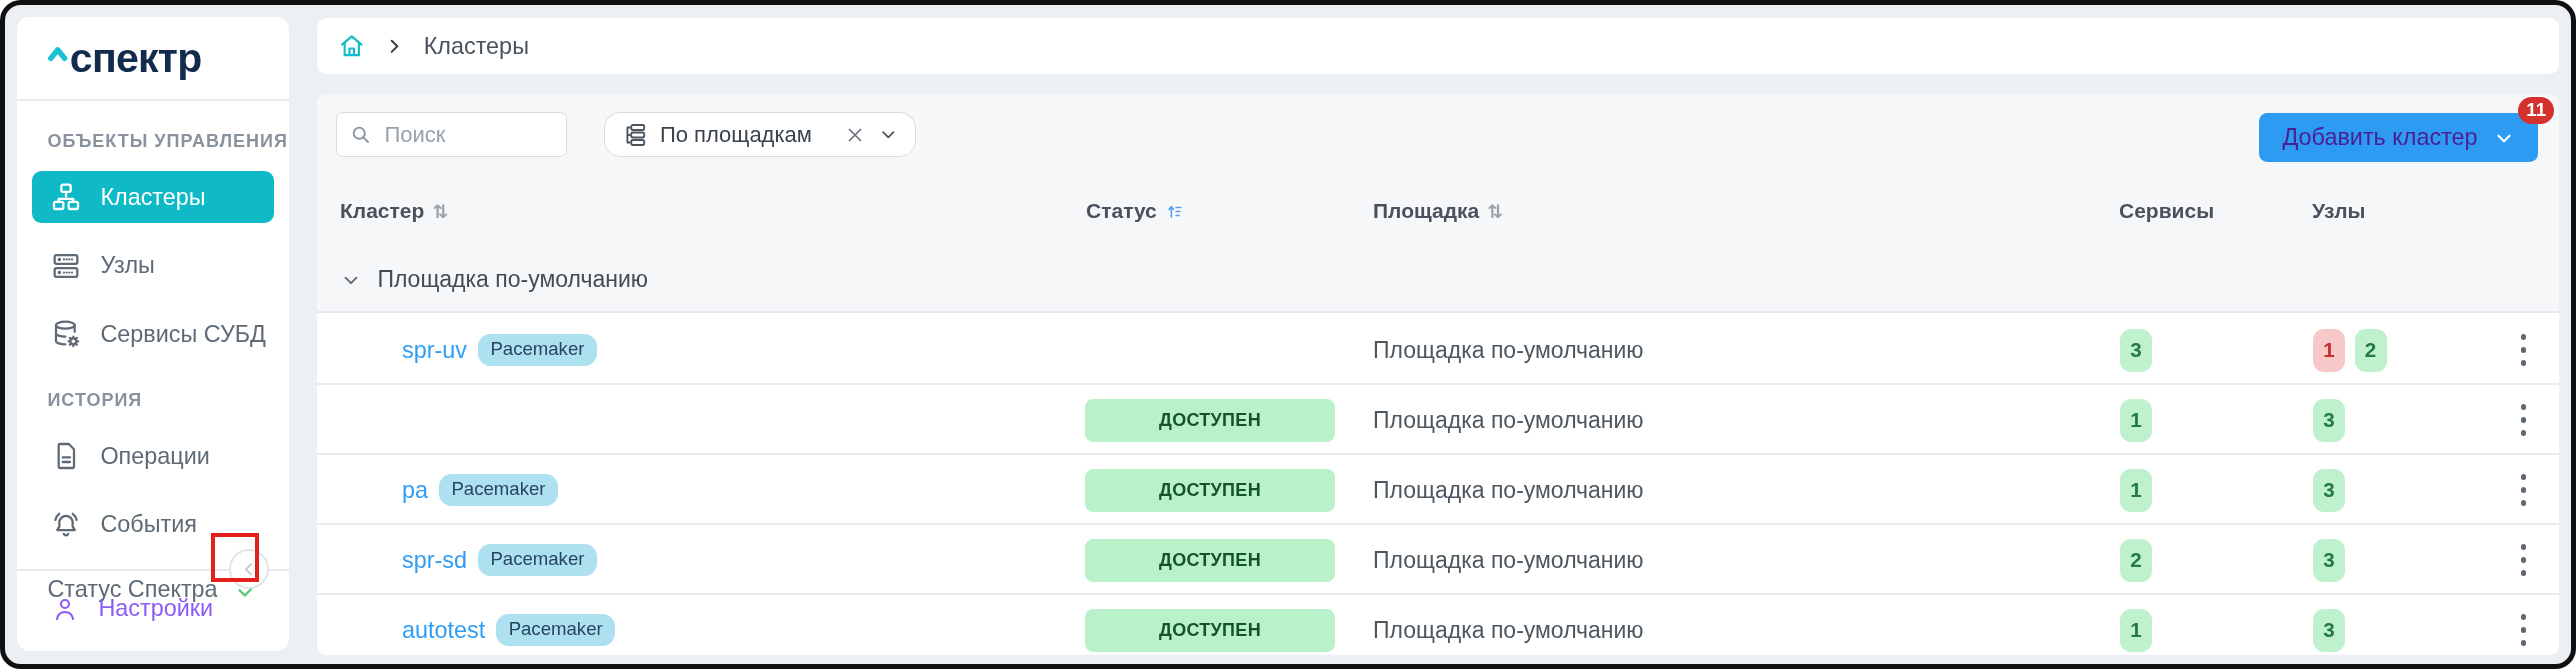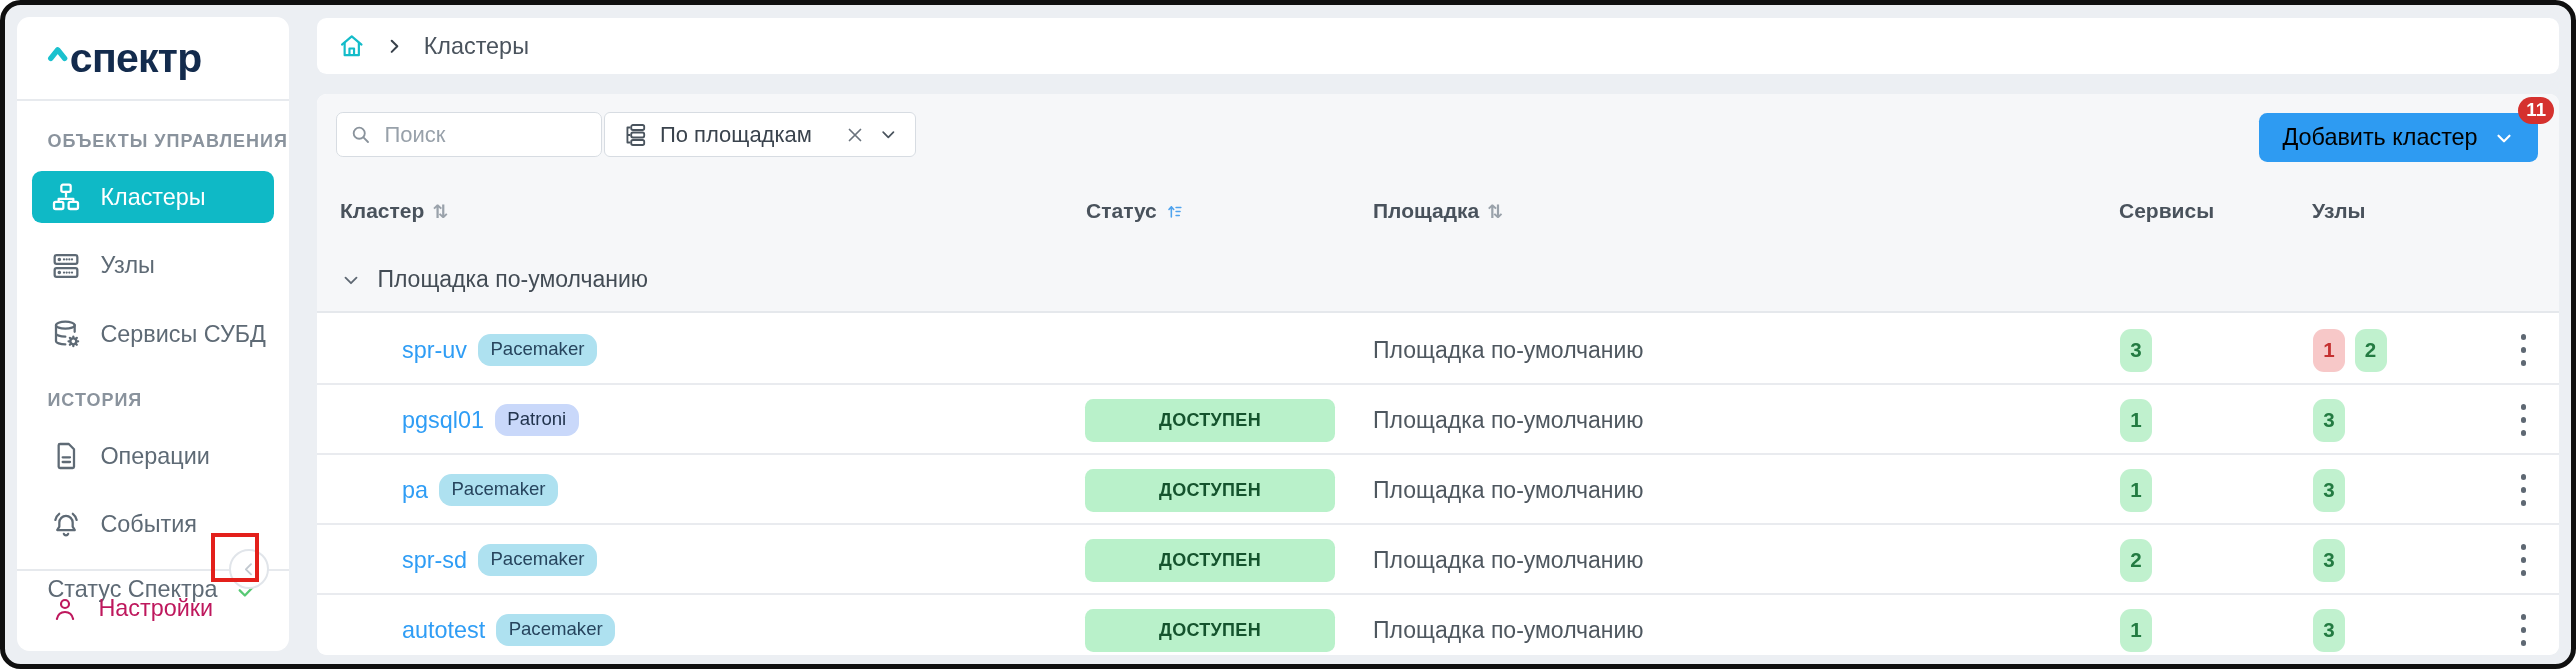--- a/index.html
+++ b/index.html
@@ -15,35 +15,35 @@
   .logo{display:flex;align-items:flex-start;}
   .logo-caret{margin-top:6.9px;}
   .logo-text{font-size:41px;font-weight:700;color:#132B4D;letter-spacing:-0.7px;line-height:1;}
   .section-label{margin:30px 0 19px 30px;font-size:18px;font-weight:700;letter-spacing:1px;color:#8A939D;}
   .nav-item{display:flex;align-items:center;gap:18px;height:52px;margin:0 15px 16.5px 15px;padding-left:18px;border-radius:9.6px;font-size:23.4px;color:#5E6A75;cursor:pointer;}
   .nav-item svg{flex:0 0 auto;}
   .nav-item.active{background:#0FB9C6;color:#ffffff;font-weight:500;}
   .status-row{display:flex;align-items:center;gap:16.5px;margin:4.1px 15px 0 30px;height:44px;font-size:23.4px;color:#5E6A75;}
   .side-divider{position:absolute;left:0;top:552px;width:100%;border-top:2.1px solid #E6E9ED;}
   .collapse-btn{position:absolute;left:212px;top:532px;width:40px;height:40px;border-radius:50%;background:#fff;border:2.1px solid #E1E5EA;display:flex;align-items:center;justify-content:center;cursor:pointer;padding:0;}
-  .settings-row{position:absolute;left:15px;top:566px;right:15px;height:51px;display:flex;align-items:center;gap:18px;padding-left:18px;font-size:23.4px;color:#be185d;cursor:pointer;}
+  .settings-row{position:absolute;left:15px;top:566px;right:15px;height:51px;display:flex;align-items:center;gap:18px;padding-left:18px;font-size:23.4px;color:#8b5cf6;cursor:pointer;}
   .annotation-box{position:absolute;left:206px;top:528px;width:48px;height:49px;border:4.8px solid #E3201B;z-index:50;pointer-events:none;}
   
   .breadcrumb-card{position:absolute;left:312px;top:13px;width:2242px;height:56px;background:#fff;border-radius:9.6px;display:flex;align-items:center;padding-left:20.6px;gap:19px;}
   .breadcrumb-text{font-size:23.4px;color:#4A535D;}
   .main-card{position:absolute;left:312px;top:89px;width:2242px;height:561px;background:#fff;border-radius:9.6px;overflow:hidden;}
   .gray-band{position:absolute;left:0;top:0;width:100%;height:219px;background:#F6F7F9;border-bottom:2.1px solid #E5E8EC;}
   
-  .search-box{position:absolute;left:19px;top:18px;width:266px;height:45px;background:#fff;border:1.4px solid #D7DCE2;border-radius:6.9px;display:flex;align-items:center;padding:0 12.4px;gap:9.6px;}
+  .search-box{position:absolute;left:19px;top:18px;width:231px;height:45px;background:#fff;border:1.4px solid #D7DCE2;border-radius:6.9px;display:flex;align-items:center;padding:0 12.4px;gap:9.6px;}
   .search-box input{border:none;outline:none;flex:1;font-size:22px;font-family:"Liberation Sans",sans-serif;color:#3A434D;background:transparent;min-width:0;}
   .search-box input::placeholder{color:#98A1AA;}
-  .filter-chip{position:absolute;left:287px;top:18px;height:45px;background:#fff;border:1.4px solid #D7DCE2;border-radius:6px;display:flex;align-items:center;padding:0 16.5px;gap:12.4px;cursor:pointer;}
+  .filter-chip{position:absolute;left:287px;top:18px;height:45px;background:#fff;border:1.4px solid #D7DCE2;border-radius:16px;display:flex;align-items:center;padding:0 16.5px;gap:12.4px;cursor:pointer;}
   .filter-label{font-size:22px;color:#3A434D;white-space:nowrap;}
   .filter-chip .sep-gap{width:6.9px;}
-  .add-btn{position:absolute;right:21px;top:19px;height:49px;background:#2E9BF2;border:none;border-radius:8.2px;color:#000000;font-size:23.4px;font-family:"Liberation Sans",sans-serif;display:flex;align-items:center;gap:15px;padding:0 23.4px;cursor:pointer;}
+  .add-btn{position:absolute;right:21px;top:19px;height:49px;background:#2E9BF2;border:none;border-radius:8.2px;color:#4c1d95;font-size:23.4px;font-family:"Liberation Sans",sans-serif;display:flex;align-items:center;gap:15px;padding:0 23.4px;cursor:pointer;}
   .add-badge{position:absolute;right:4.8px;top:2.7px;min-width:36px;height:27.5px;background:#D5312E;border-radius:13.7px;color:#fff;font-size:18.6px;font-weight:700;display:flex;align-items:center;justify-content:center;padding:0 8.2px;z-index:5;}
   
   .thead{position:absolute;left:0;top:105px;width:100%;height:45px;}
   .th{position:absolute;display:flex;align-items:center;gap:8.2px;font-size:21px;font-weight:700;color:#49525C;cursor:pointer;}
   .sort-glyph{font-size:18.6px;color:#9AA2AB;font-family:"DejaVu Sans",sans-serif;}
   
   .group-row{position:absolute;left:0;top:151px;width:100%;height:69px;display:flex;align-items:center;gap:15px;padding-left:23.4px;font-size:23px;color:#434C55;}
   
   .tbody{position:absolute;left:0;top:221px;width:100%;}
   .row{position:relative;height:70px;background:#fff;border-bottom:2.1px solid #E9EBEF;}
@@ -256,24 +256,20 @@
     <div class="cell actions-cell">
       <button class="kebab">
               <i></i>
               <i></i>
               <i></i>
             </button>
     </div>
   </div>
 
   <div class="row">
-    <div class="cell name-cell">
-      <a class="cluster-link" href="#">pgsql01</a>
-      <span class="tag tag-patroni">Patroni</span>
-    </div>
     <div class="cell status-cell">
       <span class="status st-ok">ДОСТУПЕН</span>
     </div>
     <div class="cell site-cell">Площадка по-умолчанию</div>
     <div class="cell services-cell">
             <span class="count green">1</span>
           </div>
     <div class="cell nodes-cell">
             <span class="count green">3</span>
           </div>

